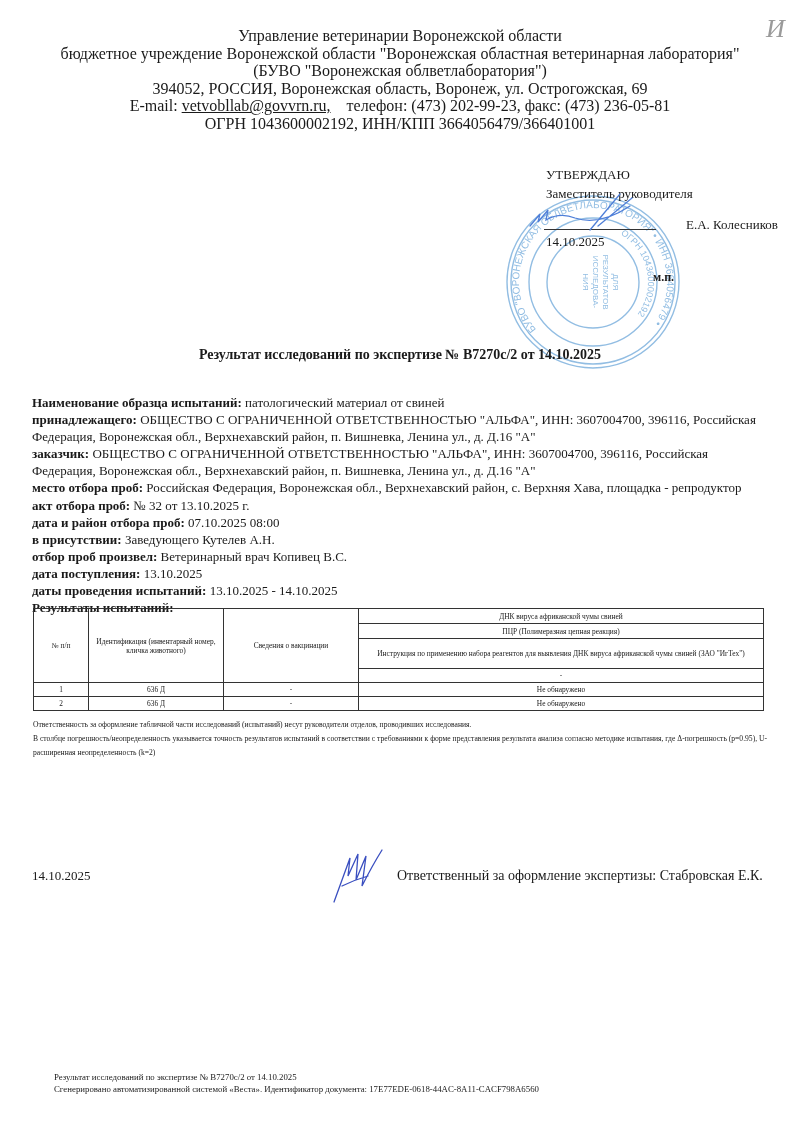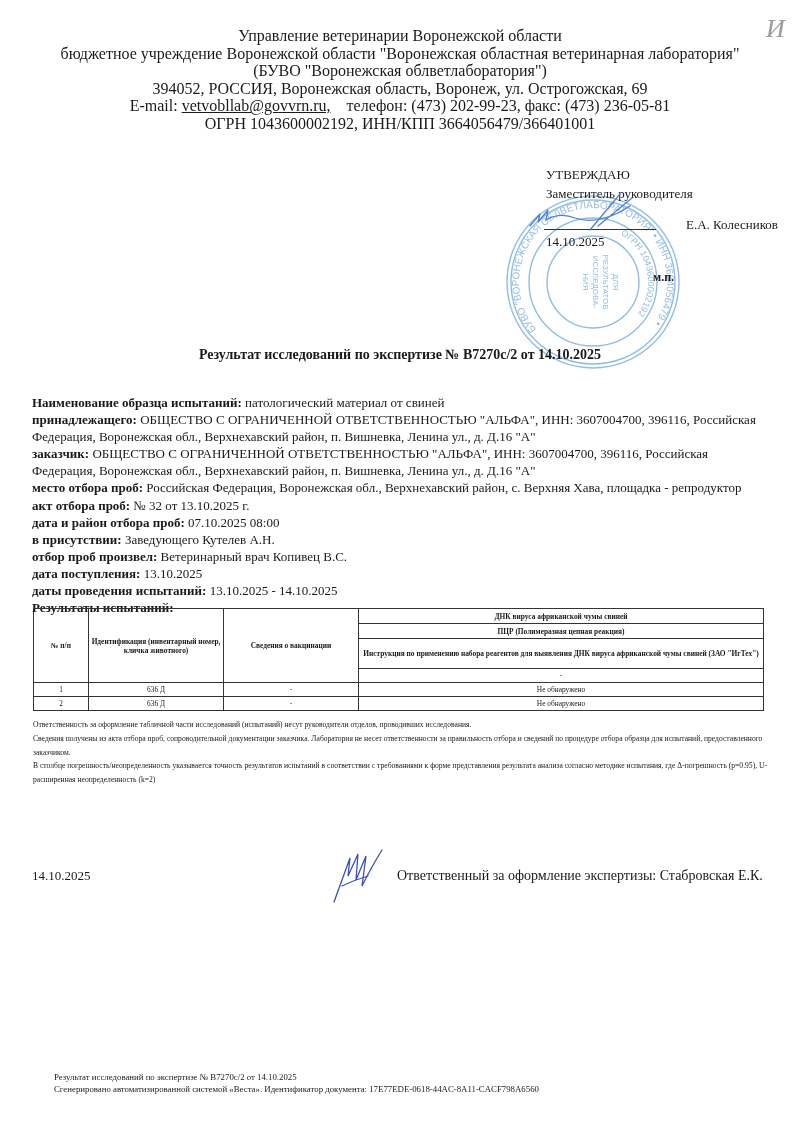--- a/index.html
+++ b/index.html
@@ -30,21 +30,21 @@
     }
     .fields { left: 32px; top: 394px; width: 740px; font-size: 13px; line-height: 17.1px; }
     .fields b { font-weight: bold; }
     .results-table {
       left: 33px; top: 608px; border-collapse: collapse; font-size: 7.4px;
       font-family: "Liberation Serif", serif;
     }
     .results-table td, .results-table th {
       border: 1px solid #333; text-align: center; padding: 0 2px; font-weight: normal;
     }
-    .results-table th.b { font-weight: bold; }
+    .results-table th.b { font-weight: normal; }
     .notes { left: 33px; top: 718px; width: 745px; font-size: 7.6px; line-height: 13.8px; }
     .footer-date { left: 32px; top: 868px; font-size: 13px; }
     .footer-resp { left: 397px; top: 868px; font-size: 14px; white-space: nowrap; }
     .signature2 { left: 328px; top: 846px; width: 60px; height: 60px; }
     .doc-footer { left: 54px; top: 1071px; font-size: 8.8px; line-height: 12px; }
   </style>
 </head>
 <body>
 
 <div class="abs corner-mark">И</div>
@@ -145,21 +145,20 @@
     <td>2</td>
     <td>636 Д</td>
     <td>-</td>
     <td>Не обнаружено</td>
   </tr>
 </tbody>
   </table>
 
 <div class="abs notes">
   <div>Ответственность за оформление табличной части исследований (испытаний) несут руководители отделов, проводивших исследования.</div>
-  <div>Сведения получены из акта отбора проб, сопроводительной документации заказчика. Лаборатория не несет ответственности за правильность отбора и сведений по процедуре отбора образца для испытаний, предоставленного заказчиком.</div>
   <div>В столбце погрешность/неопределенность указывается точность результатов испытаний в соответствии с требованиями к форме представления результата анализа согласно методике испытания, где Δ-погрешность (p=0.95), U-расширенная неопределенность (k=2)</div>
 </div>
 
 <div class="abs footer-date">14.10.2025</div>
 
 <svg class="abs signature2" viewBox="0 0 60 60">
   <path d="M6,56 L22,12 L20,30 L30,8 L28,34 L38,10 L34,40 Q44,20 54,4 M14,40 Q26,34 40,30" fill="none" stroke="#3a4fc0" stroke-width="1.3" stroke-linecap="round"></path>
 </svg>
 
 <div class="abs footer-resp">Ответственный за оформление экспертизы: Стабровская Е.К.</div>

